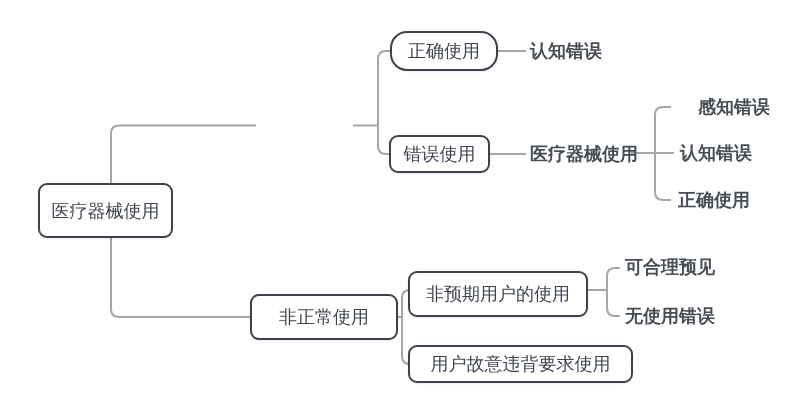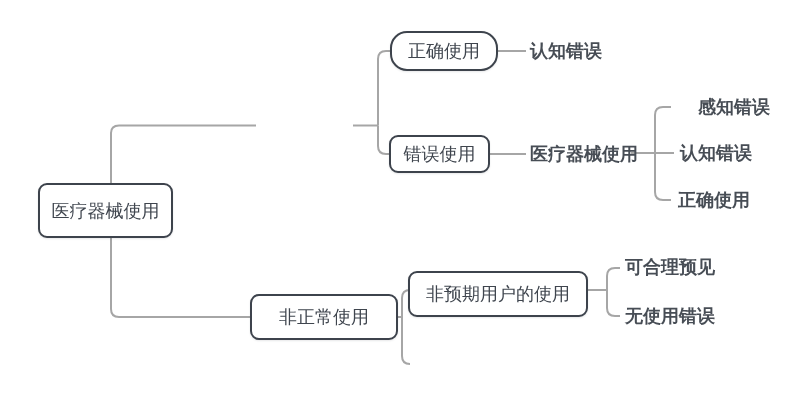--- a/index.html
+++ b/index.html
@@ -85,20 +85,21 @@
 
 
   <div class="node n-correct">正确使用</div>
 
   <div class="node n-wrong">错误使用</div>
 
   <div class="node n-abnormal">非正常使用</div>
 
   <div class="node n-unintended">非预期用户的使用</div>
 
+  <div class="node n-violate">用户故意违背要求使用</div>
 
   <div class="leaf l-noerror">认知错误</div>
 
   <div class="leaf l-haserror">医疗器械使用</div>
 
   <div class="leaf l-perception">感知错误</div>
 
   <div class="leaf l-cognition">认知错误</div>
 
   <div class="leaf l-action">正确使用</div>

